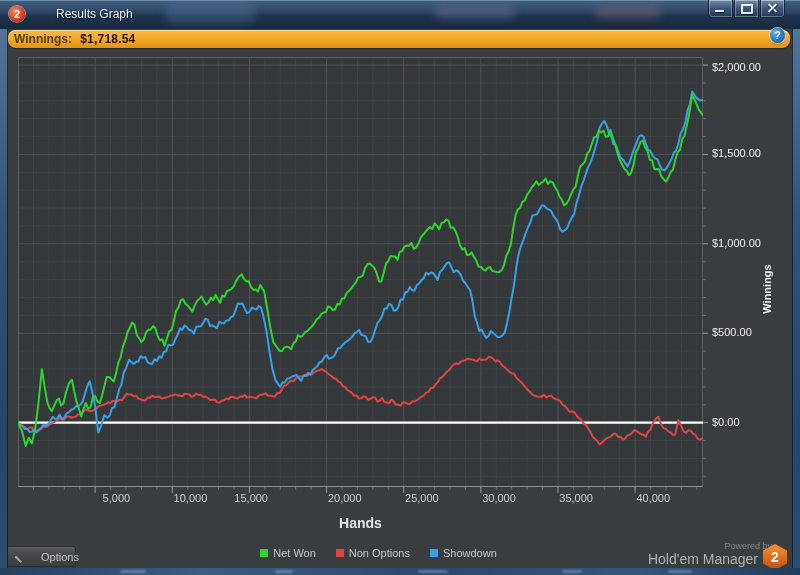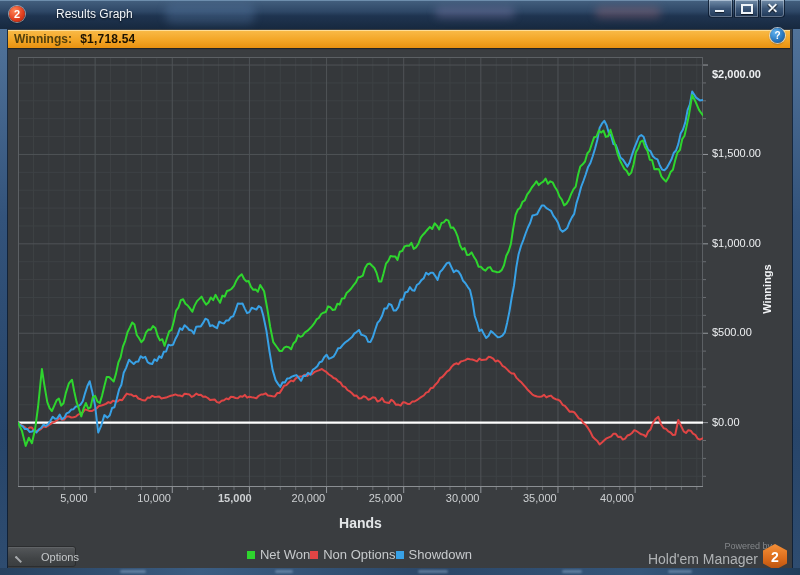--- a/index.html
+++ b/index.html
@@ -33,57 +33,57 @@
   .gl-x1{transform:rotate(45deg);} .gl-x2{transform:rotate(-45deg);}
   .side-border{position:absolute;top:29px;bottom:7px;width:8px;
     background:linear-gradient(180deg,#51739a 0%,#33537b 35%,#27456a 75%,#2e4c70 100%);}
   #border-left{left:0;box-shadow:inset -1px 0 0 rgba(5,15,30,.7);}
   #border-right{right:0;box-shadow:inset 1px 0 0 rgba(5,15,30,.7);}
   #border-bottom{position:absolute;left:0;bottom:0;width:800px;height:7px;
     background:linear-gradient(90deg,#27415f,#3b5d82 25%,#2b4768 55%,#35567a 80%,#203c5a);}
   #border-bottom .dash{position:absolute;top:2px;height:3px;border-radius:2px;
     background:rgba(170,200,230,.4);filter:blur(1px);}
   
-  #winnings-bar{position:absolute;left:8px;top:30px;width:782px;height:18px;border-radius:0;
+  #winnings-bar{position:absolute;left:8px;top:30px;width:782px;height:18px;border-radius:8px;
     background:linear-gradient(180deg,#f9bb49 0%,#f3a627 55%,#e89110 100%);
     box-shadow:inset 0 1px 0 rgba(255,230,170,.8), 0 1px 1px rgba(0,0,0,.4);
     font-size:12px;line-height:18px;color:#4a3608;padding-left:6px;box-sizing:border-box;}
   #winnings-label{font-weight:bold;color:#53400d;}
   #winnings-value{font-weight:bold;color:#1c1302;margin-left:5px;letter-spacing:.2px;}
   #help-icon{position:absolute;left:770px;top:28px;width:15px;height:15px;border-radius:50%;
     background:radial-gradient(circle at 35% 30%,#63b4f0,#2a78c0 55%,#174f8e);
     box-shadow:0 0 0 1px rgba(235,245,255,.7), 0 1px 2px rgba(0,0,0,.5);
     color:#fff;font-weight:bold;font-size:10px;text-align:center;line-height:15px;}
   
   #plot{position:absolute;left:18px;top:57px;width:692px;height:438px;}
   #plot svg{display:block;}
   .g-minor{stroke:#3e4245;stroke-width:1;}
   .g-major{stroke:#4f5357;stroke-width:1;}
   .g-border{stroke:#5c6064;fill:none;stroke-width:1;}
   .g-axis{stroke:#8b8f93;stroke-width:1;}
   .tick-minor{stroke:#6a6e72;stroke-width:1;}
   .tick-major{stroke:#969a9e;stroke-width:1;}
   .zero-line{stroke:#ffffff;stroke-width:2.2;}
   .series-line{fill:none;stroke-width:2;stroke-linejoin:round;stroke-linecap:round;}
-  .xlabel{position:absolute;width:70px;text-align:left;font-size:11px;color:#ced1d3;top:492px;}
+  .xlabel{position:absolute;width:70px;text-align:right;font-size:11px;color:#ced1d3;top:492px;}
   .ylabel{position:absolute;left:712px;font-size:11px;color:#eef0f2;height:14px;}
   #xaxis-title{position:absolute;left:18px;top:515px;width:685px;text-align:center;
     font-size:14px;font-weight:bold;color:#e3e6e8;}
   #yaxis-title{position:absolute;left:767px;top:289px;transform:translate(-50%,-50%) rotate(-90deg);
     font-size:11px;font-weight:bold;color:#f2f4f6;white-space:nowrap;}
   
   #options-button{position:absolute;left:6px;top:546px;width:70px;height:21px;border-radius:3px;
     background:linear-gradient(180deg,#54575a,#414446 60%,#3b3e40);
     border:1px solid #2b2d2f;box-sizing:border-box;display:flex;align-items:center;
     box-shadow:inset 0 1px 0 rgba(255,255,255,.08);gap:16px;}
   #options-chevron{width:6px;height:6px;margin:2px 7px 0 9px;border-top:2px solid #a6a9ac;
     border-right:2px solid #a6a9ac;transform:rotate(-45deg) translateY(2px);}
   #options-label{font-size:11px;color:#c5c8ca;}
-  #legend{position:absolute;left:17px;top:547px;width:685px;display:flex;
-    justify-content:center;gap:0;align-items:center;font-size:13px;color:#c7cacc;}
+  #legend{position:absolute;left:36px;top:547px;width:685px;display:flex;
+    justify-content:center;gap:20px;align-items:center;font-size:11px;color:#c7cacc;}
   .legend-item{display:flex;align-items:center;gap:5px;}
   .legend-swatch{width:8px;height:8px;display:inline-block;}
   #powered-by-label{position:absolute;right:28px;top:541px;font-size:9px;color:#84878a;}
   #brand-label{position:absolute;right:42px;top:551px;font-size:14px;color:#b0b3b5;}
   #brand-badge{position:absolute;right:13px;top:544px;width:24px;height:26px;
     clip-path:polygon(50% 0,100% 25%,100% 75%,50% 100%,0 75%,0 25%);
     background:linear-gradient(180deg,#f59038,#d96a1a 60%,#b5500e);
     color:#fff;font-weight:bold;font-size:14px;text-align:center;line-height:26px;}
 </style>
 </head>
@@ -266,33 +266,33 @@
         <g clip-path="url(#plotclip)">
           <polyline points="0.0,365.6 2.3,367.5 4.6,368.9 6.9,370.2 9.3,372.4 11.6,370.4 13.9,370.6 16.2,373.8 18.5,373.7 20.8,373.5 23.1,371.9 25.5,369.6 27.8,370.1 30.1,368.6 32.4,367.1 34.7,365.7 37.0,364.7 39.3,363.0 41.7,361.2 44.0,362.7 46.3,362.4 48.6,359.5 50.9,359.4 53.2,360.5 55.5,360.3 57.9,359.6 60.2,357.6 62.5,356.5 64.8,355.3 67.1,352.4 69.4,353.1 71.7,354.1 74.1,354.0 76.4,352.6 78.7,351.3 81.0,348.9 83.3,348.6 85.6,347.8 87.9,346.9 90.3,345.1 92.6,346.0 94.9,343.7 97.2,344.5 99.5,344.6 101.8,342.7 104.1,343.2 106.5,339.7 108.8,336.6 111.1,337.4 113.4,337.6 115.7,339.2 118.0,338.7 120.3,341.5 122.7,342.3 125.0,343.3 127.3,343.5 129.6,340.6 131.9,340.7 134.2,338.8 136.5,339.9 138.9,339.7 141.2,339.4 143.5,341.5 145.8,340.9 148.1,340.6 150.4,339.6 152.7,338.8 155.1,338.3 157.4,337.4 159.7,338.4 162.0,338.5 164.3,339.4 166.6,336.7 168.9,337.1 171.3,337.4 173.6,339.9 175.9,338.8 178.2,336.6 180.5,337.9 182.8,337.7 185.1,339.7 187.4,339.6 189.8,341.0 192.1,343.1 194.4,342.7 196.7,342.5 199.0,345.1 201.3,345.7 203.6,343.8 206.0,343.2 208.3,341.5 210.6,342.2 212.9,339.7 215.2,340.0 217.5,341.0 219.8,341.2 222.2,339.2 224.5,339.8 226.8,337.9 229.1,340.7 231.4,339.7 233.7,340.3 236.0,340.6 238.4,341.3 240.7,338.8 243.0,337.5 245.3,337.4 247.6,336.3 249.9,338.5 252.2,338.8 254.6,339.2 256.9,339.4 259.2,336.1 261.5,336.1 263.8,332.6 266.1,328.7 268.4,328.1 270.8,325.5 273.1,323.6 275.4,324.4 277.7,321.3 280.0,319.8 282.3,319.5 284.6,319.2 287.0,317.7 289.3,319.0 291.6,316.5 293.9,317.4 296.2,315.2 298.5,314.1 300.8,313.4 303.9,312.0 306.2,313.7 308.6,315.2 310.9,317.5 313.2,318.8 315.5,321.0 317.8,321.8 320.1,324.3 322.4,325.4 324.8,329.2 327.1,329.9 329.4,333.0 331.7,334.3 334.0,336.3 336.3,338.8 338.6,338.6 341.0,341.5 343.3,341.3 345.6,339.2 347.9,340.1 350.2,342.7 352.5,342.0 354.8,340.2 357.2,340.8 359.5,344.5 361.8,343.6 364.1,341.0 366.4,344.9 368.7,345.6 371.0,346.1 373.4,342.7 375.7,344.6 378.0,347.8 380.3,347.6 382.6,348.6 384.9,345.2 387.2,345.6 389.6,346.9 391.9,346.9 394.2,344.6 396.5,344.5 398.8,343.2 401.1,341.5 403.4,339.9 405.8,338.5 408.1,335.6 410.4,334.9 412.7,331.3 415.0,330.8 417.3,327.7 419.6,325.4 422.0,321.2 424.3,320.0 426.6,317.5 428.9,314.7 431.2,313.2 433.5,309.9 435.8,307.5 438.2,306.3 440.5,307.2 442.8,304.5 445.1,303.9 447.4,303.1 449.7,301.7 452.0,302.2 454.4,302.5 456.7,303.4 459.0,304.4 461.3,301.6 463.6,303.1 465.9,302.7 468.2,302.5 470.6,299.8 472.9,300.3 475.2,301.6 477.5,304.5 479.8,303.4 482.1,305.3 484.4,308.8 486.8,310.1 489.1,312.4 491.4,314.8 493.7,316.5 496.0,316.6 498.3,320.6 500.6,322.9 503.0,324.9 505.3,327.6 507.6,330.2 509.9,333.1 512.2,335.2 514.5,337.6 516.8,338.8 519.1,339.5 521.5,339.7 523.8,339.4 526.1,337.9 528.4,340.4 530.7,339.2 533.0,338.6 535.3,341.0 537.7,342.2 540.0,342.7 542.3,344.2 544.6,347.8 546.9,348.8 549.2,351.7 551.5,354.7 553.9,354.5 556.2,355.2 558.5,358.1 560.8,361.4 563.1,362.4 565.4,366.1 567.7,367.8 570.1,371.2 572.4,374.9 574.7,379.7 577.0,382.1 579.3,384.0 581.6,387.4 583.9,385.4 586.3,383.2 588.6,381.3 590.9,380.3 593.2,379.3 595.5,376.7 597.8,376.8 600.1,379.9 602.5,379.7 604.8,382.6 607.1,381.6 609.4,378.5 611.7,377.7 614.0,376.0 616.3,373.2 618.7,374.2 621.0,375.8 623.3,377.3 625.6,377.9 627.9,379.6 630.2,374.4 632.5,372.4 634.9,366.2 637.2,362.4 640.3,359.9 643.3,367.8 645.7,371.3 648.0,371.9 650.3,374.4 652.6,375.5 654.9,378.0 657.2,377.8 660.3,363.0 663.4,369.6 665.7,374.4 668.0,376.0 670.3,373.2 672.7,373.7 675.0,376.6 677.3,377.8 679.6,381.6 681.9,382.6 685.0,381.2" class="series-line" stroke="#e04545"></polyline>
           <polyline points="0.0,365.6 2.3,368.1 4.6,369.2 6.9,372.1 9.3,371.9 11.6,375.0 13.9,374.6 16.2,373.1 18.5,375.5 20.8,372.3 23.1,371.0 25.5,367.7 27.8,368.9 30.1,367.4 32.4,363.8 34.7,359.8 37.0,361.7 39.3,361.4 41.7,357.6 44.0,362.2 46.3,360.6 48.6,356.3 50.9,355.3 53.2,352.6 55.5,352.2 57.9,349.4 60.2,349.2 62.5,347.6 64.8,344.2 67.1,336.1 69.4,329.0 71.7,324.2 74.1,334.3 77.1,348.6 80.2,375.5 83.3,368.3 86.4,358.1 89.5,360.6 91.8,358.3 94.1,351.0 96.4,350.2 98.7,342.0 101.1,332.4 103.4,327.7 105.7,315.7 108.0,311.1 111.1,302.7 113.4,305.1 115.7,307.0 118.0,304.7 120.3,304.5 122.7,299.2 125.0,300.9 127.3,299.9 129.6,305.2 131.9,306.6 134.2,307.0 136.5,302.3 138.9,304.0 141.2,299.2 143.5,300.9 145.8,294.8 148.1,294.5 150.4,287.8 152.7,288.4 155.1,287.7 157.4,282.0 159.7,277.7 162.0,271.2 164.3,272.9 166.6,268.2 168.9,270.2 171.3,273.0 173.6,273.5 175.9,276.6 178.2,269.7 180.5,269.4 182.8,269.4 185.1,265.9 187.4,261.7 189.8,262.8 192.1,269.1 194.4,268.2 196.7,269.9 199.0,271.2 201.3,264.7 203.6,265.9 206.0,266.5 208.3,263.4 210.6,263.5 212.9,260.1 215.2,259.3 217.5,253.4 219.8,246.5 222.2,246.7 224.5,246.5 226.8,251.6 229.1,256.1 231.4,255.1 233.7,250.8 236.0,251.6 238.4,252.6 240.7,249.1 243.0,250.6 245.3,258.7 248.4,273.6 251.5,294.5 254.6,312.9 257.6,323.1 260.0,326.9 262.3,329.9 264.6,325.2 266.9,325.4 269.2,321.4 271.5,321.3 273.8,319.6 276.2,318.8 278.5,318.1 280.8,320.9 283.1,323.8 285.4,318.8 287.7,319.0 290.0,315.9 292.4,317.8 294.7,312.9 297.0,311.3 299.3,309.3 301.6,305.2 303.9,304.5 306.2,300.3 308.6,297.7 310.9,301.7 313.2,300.9 315.5,299.7 317.8,295.9 320.1,291.3 322.4,290.9 324.8,287.9 327.1,285.5 329.4,283.9 331.7,282.0 334.0,280.1 336.3,276.6 338.6,275.0 341.0,273.0 343.3,277.8 345.6,278.4 347.9,279.6 350.2,284.8 352.5,284.9 354.8,280.2 357.2,272.7 359.5,265.9 361.8,263.3 364.1,258.7 366.4,251.6 368.7,251.6 371.0,246.8 373.4,248.0 375.7,253.6 378.0,253.4 380.3,250.1 382.6,242.6 384.9,242.8 387.2,235.5 389.6,234.7 391.9,230.1 394.2,233.2 396.5,233.7 398.8,228.0 401.1,226.5 403.4,223.1 405.8,221.2 408.1,215.7 410.4,217.6 412.7,215.8 415.0,215.8 417.3,219.1 419.6,223.0 422.0,214.9 424.3,212.8 426.6,209.4 428.9,206.1 431.2,205.5 433.5,210.4 435.8,215.2 438.2,213.3 440.5,214.5 442.8,218.1 445.1,223.8 447.4,226.2 449.7,229.8 452.0,233.0 454.4,243.3 456.7,258.7 459.0,265.5 461.3,274.1 463.6,272.5 465.9,277.1 468.2,281.0 470.6,278.7 472.9,274.1 475.2,275.9 477.5,278.1 479.8,280.3 482.1,279.9 484.4,278.7 486.8,275.4 489.1,265.9 491.4,254.6 493.7,240.5 496.0,228.5 498.3,210.4 500.6,197.2 503.0,189.0 505.3,183.1 507.6,176.5 509.9,170.5 512.2,165.7 514.5,158.4 516.8,157.9 519.1,157.2 521.5,152.5 523.8,148.4 526.1,148.6 528.4,151.1 530.7,152.5 533.0,153.8 535.3,158.6 537.7,161.8 540.0,165.7 542.3,172.6 544.6,174.7 546.9,173.2 549.2,171.1 551.5,165.2 553.9,160.4 556.2,156.9 558.5,146.1 560.8,138.7 563.1,130.0 565.4,124.0 567.7,117.5 570.1,109.9 572.4,106.0 574.7,99.3 577.0,91.7 579.3,83.0 581.6,71.0 583.9,66.7 586.3,63.8 588.6,68.3 590.9,76.3 593.2,79.1 595.5,87.1 597.8,87.9 600.1,94.2 602.5,100.5 604.8,102.4 607.1,105.9 609.4,109.6 611.7,105.2 614.0,97.8 616.3,91.2 618.7,85.3 621.0,79.5 623.3,78.1 625.6,79.7 627.9,87.1 630.2,92.8 632.5,94.2 634.9,99.2 637.2,101.4 639.5,102.4 641.8,108.5 644.1,112.6 646.4,113.2 648.7,111.1 651.1,106.7 653.4,102.6 655.7,96.0 658.0,93.5 660.3,87.1 662.6,76.6 664.9,72.8 667.3,65.4 669.6,53.1 671.9,47.5 674.2,34.5 678.1,40.6 681.9,43.4 685.0,42.9" class="series-line" stroke="#38a1e6"></polyline>
           <polyline points="0.0,365.6 3.9,373.7 7.7,388.9 10.8,380.8 13.9,386.2 17.0,372.8 20.1,349.5 23.9,312.0 26.2,327.2 29.3,345.1 31.6,351.2 33.9,354.0 36.3,348.6 38.6,343.3 40.9,341.6 43.2,348.6 45.5,346.2 47.8,336.1 50.9,326.3 54.0,322.7 56.3,334.7 58.6,345.1 60.9,351.7 63.3,359.4 65.6,351.5 67.9,346.0 70.2,351.7 72.5,350.4 74.8,340.3 77.1,338.8 79.5,344.6 81.8,346.0 84.1,338.6 86.4,329.0 88.7,319.9 91.0,320.0 93.3,322.1 95.7,324.5 98.0,316.6 100.3,305.7 102.6,300.4 104.9,289.6 107.2,283.8 109.5,275.3 111.9,270.5 114.2,265.5 116.5,267.6 118.8,278.0 121.1,281.3 123.4,285.2 125.7,282.5 128.1,275.3 130.4,272.6 132.7,272.7 135.0,269.0 137.3,270.9 139.6,278.8 141.9,283.4 144.3,282.2 146.6,288.8 148.9,281.2 151.2,274.4 153.5,272.9 155.8,264.6 158.1,253.6 160.5,250.3 162.8,243.1 165.1,242.3 167.4,246.7 169.7,248.5 172.0,251.4 174.3,254.8 176.6,248.6 179.0,244.1 181.3,241.9 183.6,239.6 185.9,244.2 188.2,247.6 190.5,245.5 192.8,240.5 195.2,243.2 197.5,237.8 199.8,242.0 202.1,245.8 204.4,238.6 206.7,239.6 209.0,234.0 211.4,233.3 213.7,231.7 216.0,228.9 218.3,223.7 220.6,219.9 223.7,217.2 226.0,221.8 228.3,224.4 230.6,224.1 233.0,229.8 235.3,232.8 237.6,232.4 239.9,234.8 242.2,228.0 246.1,234.2 249.2,251.2 252.2,270.0 255.3,285.2 259.2,290.5 261.5,293.9 263.8,294.1 266.1,290.7 268.4,289.6 270.8,290.2 273.1,292.3 275.4,286.5 277.7,284.3 280.0,278.1 282.3,279.8 284.6,278.8 287.0,275.3 289.3,273.9 291.6,271.8 293.9,269.4 296.2,266.4 298.5,262.4 300.8,261.0 303.2,257.0 305.5,255.7 307.8,255.0 310.1,249.4 312.4,250.3 314.7,253.0 317.0,252.6 319.4,246.7 321.7,247.7 324.0,241.4 326.3,241.3 328.6,236.0 330.9,234.0 333.2,231.5 335.6,228.1 337.9,225.3 340.2,220.3 342.5,219.9 344.8,218.6 347.1,211.0 349.4,207.2 351.8,206.5 354.1,208.8 356.4,211.0 358.7,216.2 361.0,224.4 363.3,224.6 365.6,216.3 368.0,206.7 370.3,203.8 372.6,198.9 374.9,199.4 377.2,199.4 379.5,202.9 381.8,194.7 384.2,194.0 386.5,189.5 388.8,188.6 391.1,188.8 393.4,185.9 395.7,191.9 398.0,190.4 400.4,186.8 402.7,180.6 405.0,177.7 407.3,175.2 409.6,172.5 411.9,169.9 414.2,172.0 416.6,166.3 418.9,168.6 421.2,172.5 423.5,166.0 425.8,165.4 428.1,162.6 430.4,163.6 432.8,170.8 435.1,170.4 437.4,174.0 439.7,179.7 442.0,188.3 444.3,192.6 446.6,191.1 449.0,197.9 451.3,197.7 453.6,195.4 455.9,199.9 458.2,203.3 460.5,209.7 462.8,209.7 465.2,212.3 467.5,213.7 469.8,210.8 472.1,210.1 474.4,213.9 476.7,214.4 479.0,215.3 481.4,214.9 483.7,213.1 486.0,208.3 488.3,198.8 490.6,194.3 492.9,186.9 495.2,171.6 497.6,157.8 499.9,152.5 502.2,150.7 504.5,144.8 506.8,143.4 509.1,137.7 511.4,134.7 513.8,130.5 516.1,127.7 518.4,124.3 520.7,128.1 523.0,126.0 525.3,124.7 527.6,121.6 529.9,126.8 532.3,124.3 534.6,125.3 536.9,130.0 539.2,133.5 541.5,139.5 543.8,142.6 546.1,148.4 548.5,146.6 550.8,143.0 553.1,137.2 555.4,132.3 557.7,129.6 560.0,118.0 562.3,109.5 564.7,107.3 567.0,104.5 569.3,96.5 571.6,93.8 573.9,86.7 576.2,80.2 578.5,79.6 580.9,73.4 583.2,75.6 585.5,73.6 587.8,79.9 590.1,79.3 592.4,72.8 594.7,80.3 597.1,87.6 599.4,96.1 601.7,102.8 604.0,107.4 606.3,111.7 608.6,113.7 610.9,118.0 613.3,115.6 615.6,107.3 617.9,95.2 620.2,91.2 622.5,84.8 624.8,83.5 627.1,90.3 629.5,93.9 631.8,102.8 634.1,103.2 636.4,112.3 638.7,112.1 641.0,112.3 643.3,119.3 645.7,122.3 648.0,124.6 650.3,120.8 652.6,115.0 654.9,112.8 657.2,103.2 659.5,95.5 661.9,93.0 664.2,82.3 666.5,78.7 668.8,68.4 671.1,57.2 674.2,38.1 677.3,44.2 681.1,53.1 685.0,58.5" class="series-line" stroke="#2ed52e"></polyline>
         </g>
       </svg>
     </div>
   <div id="x-tick-labels">
       <div class="xlabel" style="left: 60.1396px;">5,000</div>
       <div class="xlabel" style="left: 137.279px;">10,000</div>
-      <div class="xlabel" style="left: 218px; font-weight: bold;">15,000</div>
+      <div class="xlabel" style="left: 198px;">15,000</div>
       <div class="xlabel" style="left: 291.559px;">20,000</div>
       <div class="xlabel" style="left: 368.698px;">25,000</div>
       <div class="xlabel" style="left: 445.838px;">30,000</div>
       <div class="xlabel" style="left: 522.977px;">35,000</div>
       <div class="xlabel" style="left: 600.117px;">40,000</div>
     </div>
   <div id="y-tick-labels">
       <div class="ylabel" style="top: 415.634px;">$0.00</div>
       <div class="ylabel" style="top: 326.237px;">$500.00</div>
       <div class="ylabel" style="top: 236.84px;">$1,000.00</div>
       <div class="ylabel" style="top: 147.443px;">$1,500.00</div>
-      <div class="ylabel" style="top: 68px; font-weight: bold;">$2,000.00</div>
+      <div class="ylabel" style="top: 61px;">$2,000.00</div>
     </div>
   <div id="xaxis-title">Hands</div>
   <div id="yaxis-title">Winnings</div>
 
   <div id="options-button">
     <div id="options-chevron"></div>
     <span id="options-label">Options</span>
   </div>
   <div id="legend">
       <div class="legend-item">

